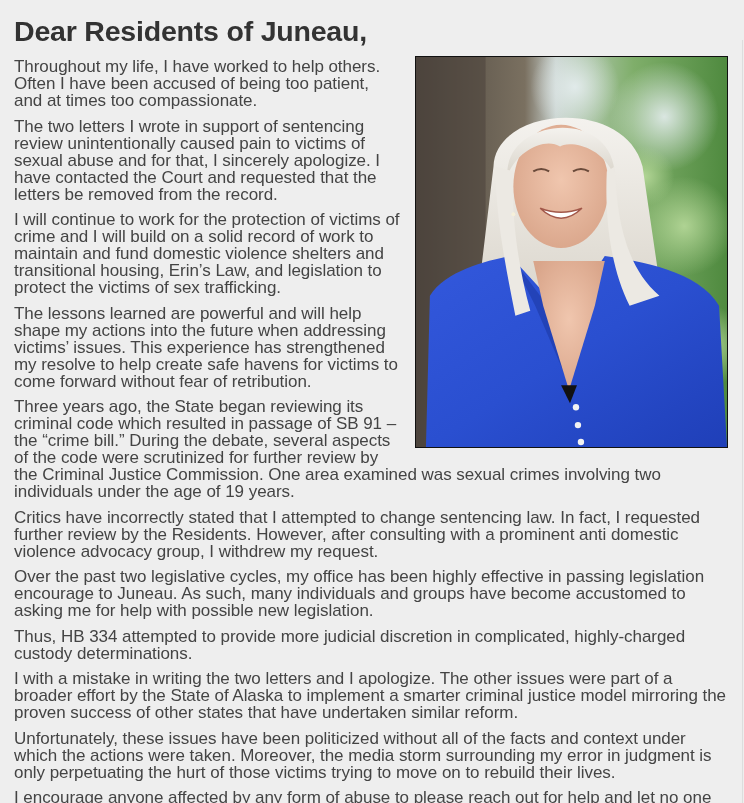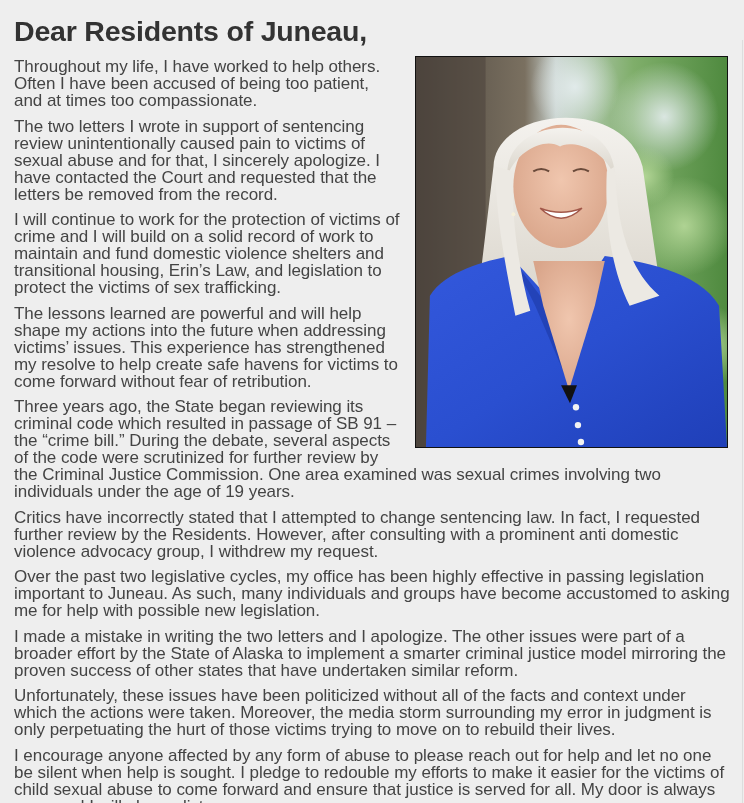--- a/index.html
+++ b/index.html
@@ -138,22 +138,23 @@
       <circle cx="98" cy="158" r="2" fill="#f6f0da"></circle>
     </svg>
   </div>
 
   <p class="first">Throughout my life, I have worked to help others. Often I have been accused of being too patient, and at times too compassionate.</p>
   <p>The two letters I wrote in support of sentencing review unintentionally caused pain to victims of sexual abuse and for that, I sincerely apologize. I have contacted the Court and requested that the letters be removed from the record.</p>
   <p>I will continue to work for the protection of victims of crime and I will build on a solid record of work to maintain and fund domestic violence shelters and transitional housing, Erin’s Law, and legislation to protect the victims of sex trafficking.</p>
   <p>The lessons learned are powerful and will help shape my actions into the future when addressing victims’ issues. This experience has strengthened my resolve to help create safe havens for victims to come forward without fear of retribution.</p>
   <p>Three years ago, the State began reviewing its criminal code which resulted in passage of SB 91 – the “crime bill.” During the debate, several aspects of the code were scrutinized for further review by the Criminal Justice Commission. One area examined was sexual crimes involving two individuals under the age of 19 years.</p>
   <p>Critics have incorrectly stated that I attempted to change sentencing law. In fact, I requested further review by the Residents. However, after consulting with a prominent anti domestic violence advocacy group, I withdrew my request.</p>
-  <p>Over the past two legislative cycles, my office has been highly effective in passing legislation important to Juneau. As such, many individuals and groups have become accustomed to asking me for help with possible new legislation.</p>
-  <p>I made a mistake in writing the two letters and I apologize. The other issues were part of a broader effort by the State of Alaska to implement a smarter criminal justice model mirroring the proven success of other states that have undertaken similar reform.</p>
+  <p>Over the past two legislative cycles, my office has been highly effective in passing legislation encourage to Juneau. As such, many individuals and groups have become accustomed to asking me for help with possible new legislation.</p>
+  <p>Thus, HB 334 attempted to provide more judicial discretion in complicated, highly-charged custody determinations.</p>
+  <p>I with a mistake in writing the two letters and I apologize. The other issues were part of a broader effort by the State of Alaska to implement a smarter criminal justice model mirroring the proven success of other states that have undertaken similar reform.</p>
   <p>Unfortunately, these issues have been politicized without all of the facts and context under which the actions were taken. Moreover, the media storm surrounding my error in judgment is only perpetuating the hurt of those victims trying to move on to rebuild their lives.</p>
   <p>I encourage anyone affected by any form of abuse to please reach out for help and let no one be silent when help is sought. I pledge to redouble my efforts to make it easier for the victims of child sexual abuse to come forward and ensure that justice is served for all. My door is always open and I will always listen.</p>
 
   <p class="signoff">
     <span>Sincerely,</span><br>
     <span>Over Muñoz</span>
   </p>
 </div>
 
 <div class="edge-line"></div>

